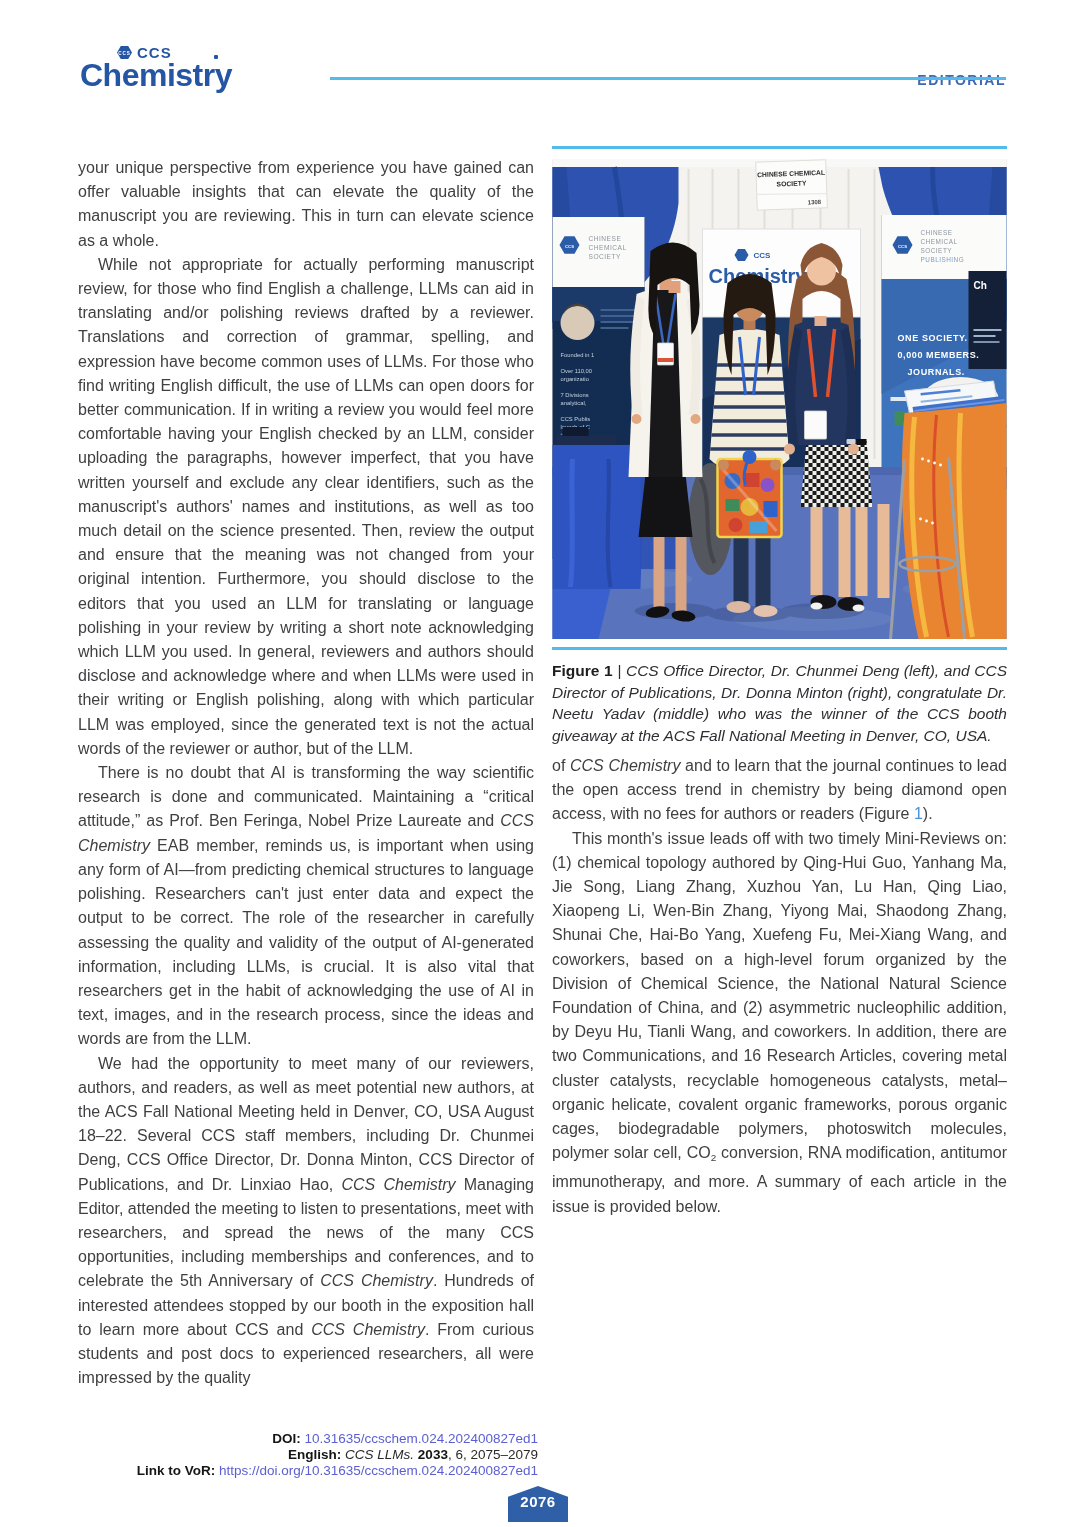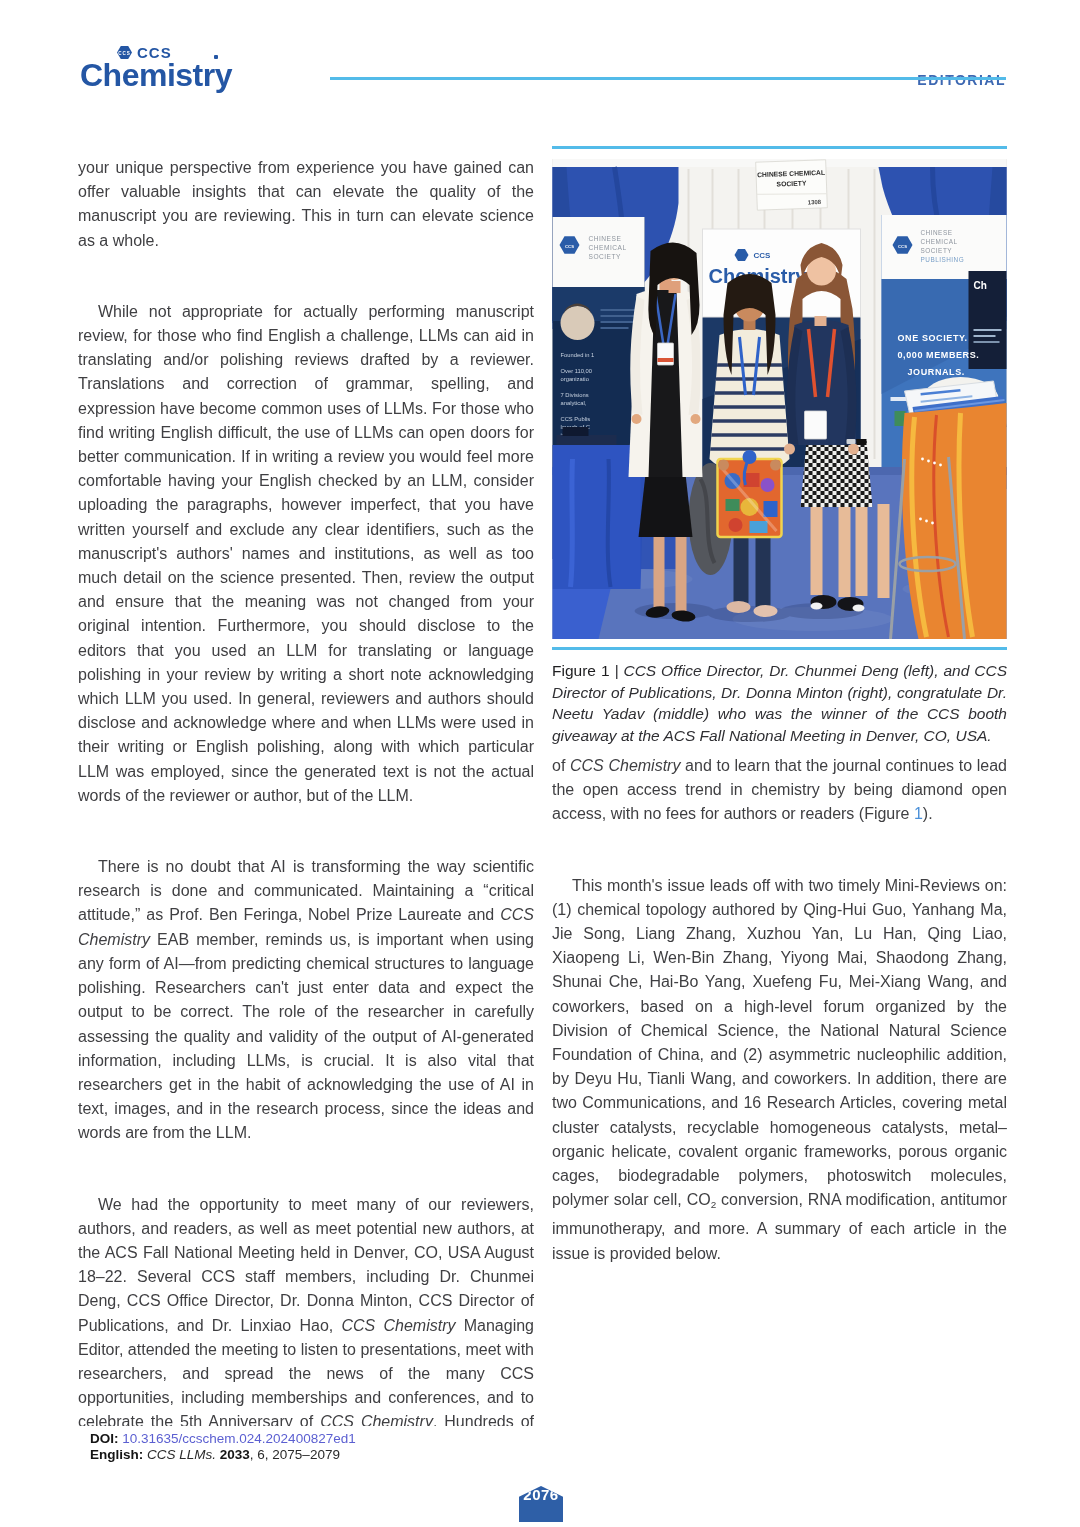--- a/index.html
+++ b/index.html
@@ -11,41 +11,41 @@
   .logo-top{display:flex;align-items:center;gap:4px;font-weight:700;font-size:15px;letter-spacing:1px;margin-left:36px;}
   .logo-dot{width:4px;height:4px;background:#2456a4;border-radius:1px;margin-left:38px;margin-top:8px;}
   .logo-main{font-size:32px;font-weight:700;letter-spacing:-0.5px;margin-top:-4px;}
   .section-label{position:absolute;right:74px;top:72px;font-size:14px;font-weight:700;letter-spacing:1.5px;color:#3d68b2;}
   .header-rule{position:absolute;left:330px;top:77px;width:676px;height:3px;background:#53bbe9;}
 
   
   .col-left{position:absolute;left:78px;top:156px;width:456px;height:1270px;overflow:hidden;}
   .col-right{position:absolute;left:552px;top:146px;width:455px;height:1381px;overflow:hidden;}
   .body-p{margin:0;font-size:16px;line-height:24.2px;text-align:justify;color:#3f3f42;}
-  .body-p.indent{text-indent:20px;margin-top:47px;}
+  .body-p.indent{text-indent:20px;}
   .seg-b{font-weight:700;color:#222;}
   .seg-i{font-style:italic;}
   .seg-link{color:#5b5fd1;}
   .seg-bluelink{color:#4a90d9;}
   .seg-sub{font-size:62%;vertical-align:-12%;}
 
   
   .fig-rule{width:455px;height:3px;background:#53bbe9;}
   .photo-wrap{margin:10px 0 8px 0;width:455px;height:480px;background:#e9e8e4;overflow:hidden;}
   .caption{margin:10px 0 8px 0;font-size:15.5px;line-height:21.5px;font-style:italic;text-align:justify;color:#2f2f33;}
-  .caption .seg-b{font-style:normal;font-weight:400;color:#1d1d1f;}
+  .caption .seg-b{font-style:normal;font-weight:700;color:#1d1d1f;}
 
   
-  .footer{position:absolute;left:90px;top:1431px;width:460px;}
+  .footer{position:absolute;left:78px;top:1431px;width:460px;text-align:right;}
   .meta-line{font-size:13.5px;line-height:15.8px;color:#2a2a2a;}
   .meta-line .seg-b{color:#151515;}
 
-  .pageno{position:absolute;left:519px;top:1486px;width:44px;height:36px;background:#2e5fa7;
+  .pageno{position:absolute;left:508px;top:1486px;width:60px;height:36px;background:#2e5fa7;
     clip-path:polygon(50% 0,100% 30%,100% 100%,0 100%,0 30%);
-    display:flex;align-items:flex-start;justify-content:center;}
+    display:flex;align-items:center;justify-content:center;}
   .pageno span{color:#ffffff;font-weight:700;font-size:15px;margin-bottom:6px;letter-spacing:0.5px;}
 
   svg text{font-family:"Liberation Sans","DejaVu Sans",sans-serif;}
 </style>
 </head>
 <body>
 
 <div class="page">
 
   <div class="logo">
@@ -335,19 +335,20 @@
     <p class="caption"><span class="seg-b">Figure 1</span><span> | </span><span class="seg-i">CCS Office Director, Dr. Chunmei Deng (left), and CCS Director of Publications, Dr. Donna Minton (right), congratulate Dr. Neetu Yadav (middle) who was the winner of the CCS booth giveaway at the ACS Fall National Meeting in Denver, CO, USA.</span></p>
     <div>
         <p class="body-p"><span>of </span><span class="seg-i">CCS Chemistry</span><span> and to learn that the journal continues to lead the open access trend in chemistry by being diamond open access, with no fees for authors or readers (Figure </span><span class="seg-bluelink">1</span><span>).</span></p>
         <p class="body-p indent"><span>This month's issue leads off with two timely Mini-Reviews on: (1) chemical topology authored by Qing-Hui Guo, Yanhang Ma, Jie Song, Liang Zhang, Xuzhou Yan, Lu Han, Qing Liao, Xiaopeng Li, Wen-Bin Zhang, Yiyong Mai, Shaodong Zhang, Shunai Che, Hai-Bo Yang, Xuefeng Fu, Mei-Xiang Wang, and coworkers, based on a high-level forum organized by the Division of Chemical Science, the National Natural Science Foundation of China, and (2) asymmetric nucleophilic addition, by Deyu Hu, Tianli Wang, and coworkers. In addition, there are two Communications, and 16 Research Articles, covering metal cluster catalysts, recyclable homogeneous catalysts, metal–organic helicate, covalent organic frameworks, porous organic cages, biodegradable polymers, photoswitch molecules, polymer solar cell, CO</span><span class="seg-sub">2</span><span> conversion, RNA modification, antitumor immunotherapy, and more. A summary of each article in the issue is provided below.</span></p>
       </div>
   </div>
 
   <div class="footer">
     <div class="meta-line"><span class="seg-b">DOI: </span><span class="seg-link">10.31635/ccschem.024.202400827ed1</span></div>
     <div class="meta-line"><span class="seg-b">English: </span><span class="seg-i">CCS LLMs. </span><span class="seg-b">2033</span><span>, 6, 2075–2079</span></div>
+    <div class="meta-line"><span class="seg-b">Link to VoR: </span><span class="seg-link">https://doi.org/10.31635/ccschem.024.202400827ed1</span></div>
   </div>
 
   <div class="pageno">
     <span>2076</span>
   </div>
 
 </div>
 
 </body></html>

